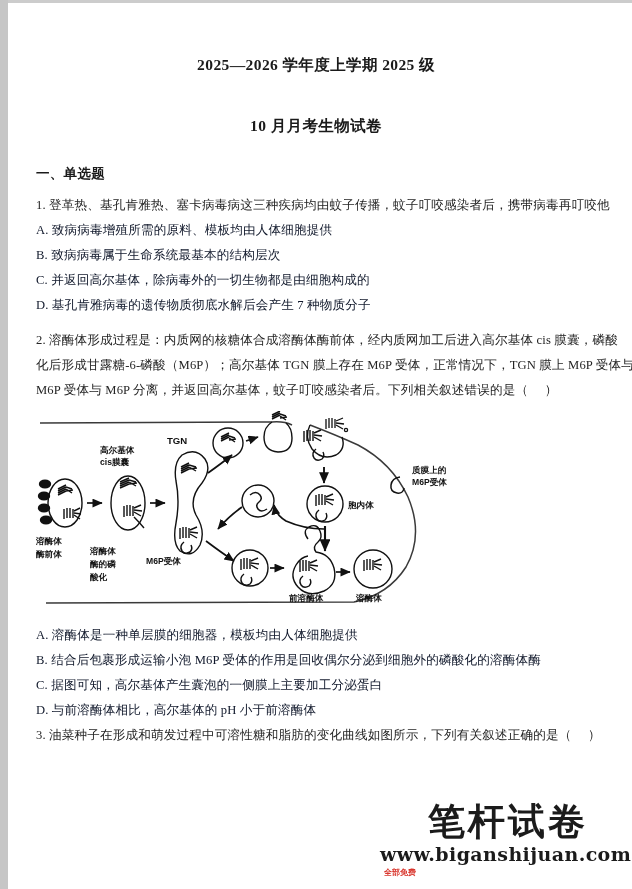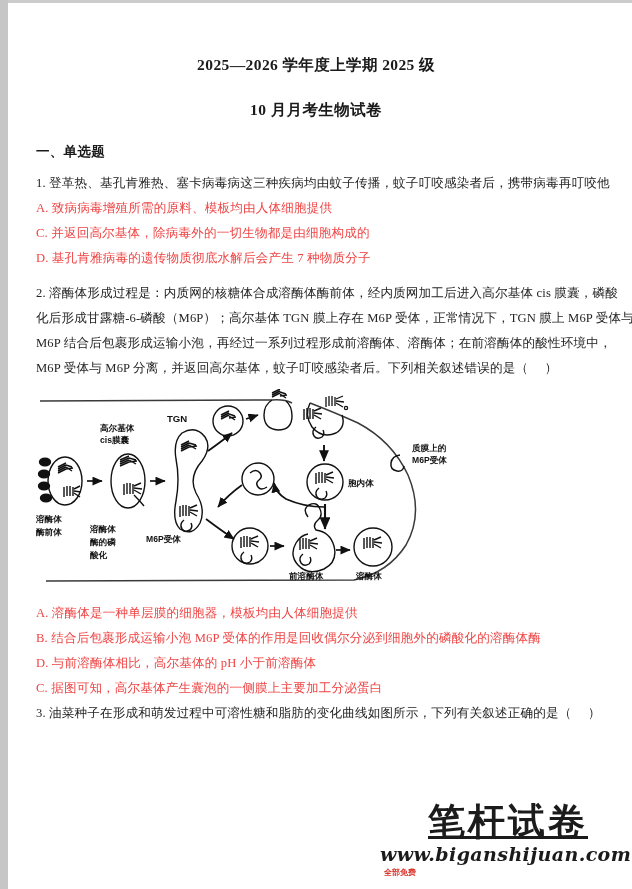--- a/index.html
+++ b/index.html
@@ -43,42 +43,42 @@
     height: 889px;
   }
   .doc-title {
     text-align: center;
     font-weight: bold;
     font-size: 15.5px;
     color: #1a1a1a;
     letter-spacing: 0.4px;
   }
   #title1 { margin-top: 55px; }
-  #title2 { margin-top: 24px; }
+  #title2 { margin-top: 40px; }
 
   .section-head {
     font-weight: bold;
     font-size: 13.5px;
     color: #1a1a1a;
-    margin-top: 22px;
+    margin-top: 28px;
     letter-spacing: 0.3px;
   }
 
   .q-block { margin-top: 10px; }
   .q-line {
     font-size: 12.6px;
     line-height: 25px;
     color: #242424;
     letter-spacing: 0.15px;
     white-space: pre;
   }
   .opt-line {
     font-size: 12.6px;
     line-height: 25px;
-    color: #ef4444;
+    color: #0f172a;
     letter-spacing: 0.15px;
     white-space: pre;
   }
 
   
   #figure-wrap {
     position: relative;
     margin-top: 8px;
     width: 540px;
     height: 212px;
@@ -108,31 +108,29 @@
     text-align: center;
   }
   #wm-cn {
     font-family: "DejaVu Sans", "Liberation Sans", sans-serif;
     font-size: 37px;
     font-weight: bold;
     color: #1b1b1b;
     letter-spacing: 3px;
     line-height: 42px;
     padding-left: 30px;
-    text-decoration: underline;
   }
   #wm-url {
     font-family: "DejaVu Serif", "Liberation Serif", serif;
     font-size: 19px;
     font-weight: bold;
     color: #1b1b1b;
     letter-spacing: 0.4px;
     line-height: 22px;
     padding-left: 12px;
-    font-style: italic;
   }
   #wm-free {
     position: absolute;
     left: 16px;
     bottom: 7px;
     font-family: "DejaVu Sans", "Liberation Sans", sans-serif;
     font-size: 8px;
     font-weight: bold;
     color: #d9352c;
     letter-spacing: 0px;
@@ -150,28 +148,28 @@
   <div id="content">
 
     <div class="doc-title" id="title1">2025—2026 学年度上学期 2025 级</div>
     <div class="doc-title" id="title2">10 月月考生物试卷</div>
 
     <div class="section-head">一、单选题</div>
 
     <div class="q-block">
       <div class="q-line">1. 登革热、基孔肯雅热、塞卡病毒病这三种疾病均由蚊子传播，蚊子叮咬感染者后，携带病毒再叮咬他</div>
       <div class="opt-line">A. 致病病毒增殖所需的原料、模板均由人体细胞提供</div>
+      <div class="opt-line">B. 致病病毒属于生命系统最基本的结构层次</div>
       <div class="opt-line">C. 并返回高尔基体，除病毒外的一切生物都是由细胞构成的</div>
       <div class="opt-line">D. 基孔肯雅病毒的遗传物质彻底水解后会产生 7 种物质分子</div>
     </div>
 
     <div class="q-block">
       <div class="q-line">2. 溶酶体形成过程是：内质网的核糖体合成溶酶体酶前体，经内质网加工后进入高尔基体 cis 膜囊，磷酸</div>
       <div class="q-line">化后形成甘露糖-6-磷酸（M6P）；高尔基体 TGN 膜上存在 M6P 受体，正常情况下，TGN 膜上 M6P 受体与</div>
-      <div class="q-line">M6P 结合后包裹形成运输小泡，再经过一系列过程形成前溶酶体、溶酶体；在前溶酶体的酸性环境中，</div>
       <div class="q-line">M6P 受体与 M6P 分离，并返回高尔基体，蚊子叮咬感染者后。下列相关叙述错误的是（     ）</div>
 
       <div id="figure-wrap">
         <svg id="figure-svg" width="540" height="212" viewBox="0 0 540 212" xmlns="http://www.w3.org/2000/svg">
           <defs>
             <marker id="ah" markerWidth="7" markerHeight="7" refX="5.6" refY="2.6" orient="auto" markerUnits="strokeWidth">
               <path d="M0,0 L6,2.6 L0,5.2 z" fill="#111"></path>
             </marker>
             <marker id="ahs" markerWidth="6" markerHeight="6" refX="4.8" refY="2.2" orient="auto" markerUnits="strokeWidth">
               <path d="M0,0 L5,2.2 L0,4.4 z" fill="#111"></path>
@@ -319,22 +317,22 @@
 
           <text class="fig-label" x="312" y="97">胞内体</text>
 
           <text class="fig-label" x="253" y="190">前溶酶体</text>
           <text class="fig-label" x="320" y="190">溶酶体</text>
         </svg>
       </div>
 
       <div class="opt-line">A. 溶酶体是一种单层膜的细胞器，模板均由人体细胞提供</div>
       <div class="opt-line">B. 结合后包裹形成运输小泡 M6P 受体的作用是回收偶尔分泌到细胞外的磷酸化的溶酶体酶</div>
+      <div class="opt-line">C. 据图可知，高尔基体产生囊泡的一侧膜上主要加工分泌蛋白</div>
       <div class="opt-line">D. 与前溶酶体相比，高尔基体的 pH 小于前溶酶体</div>
-      <div class="opt-line">C. 据图可知，高尔基体产生囊泡的一侧膜上主要加工分泌蛋白</div>
     </div>
 
     <div>
       <div class="q-line">3. 油菜种子在形成和萌发过程中可溶性糖和脂肪的变化曲线如图所示，下列有关叙述正确的是（     ）</div>
     </div>
 
   </div>
 
   <div id="watermark">
     <div id="wm-cn">笔杆试卷</div>

